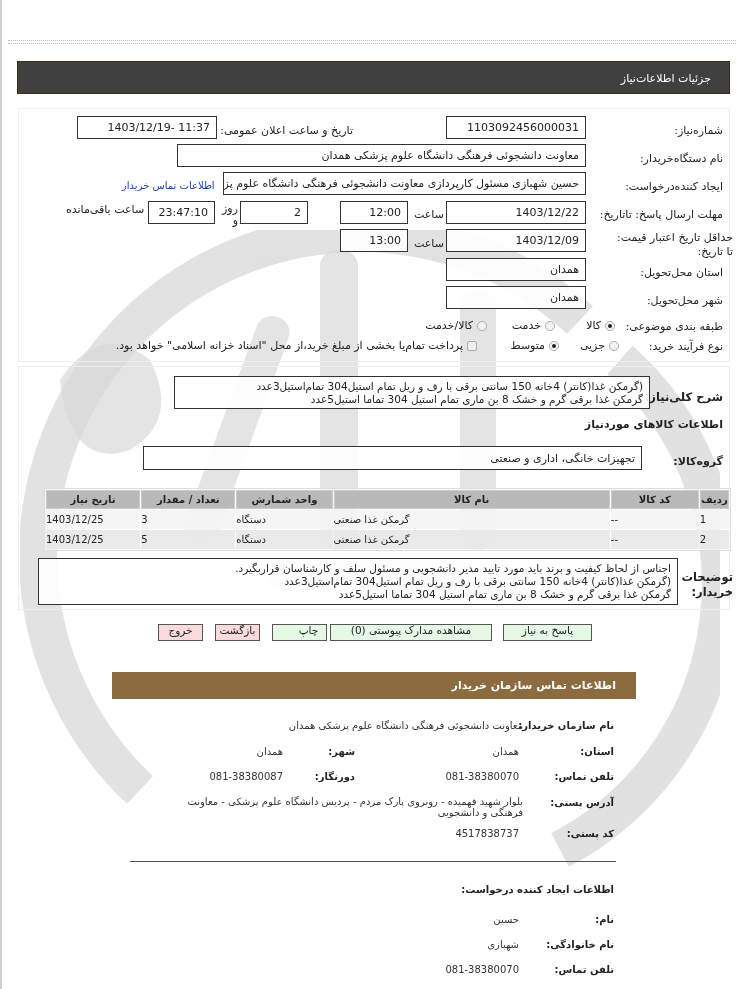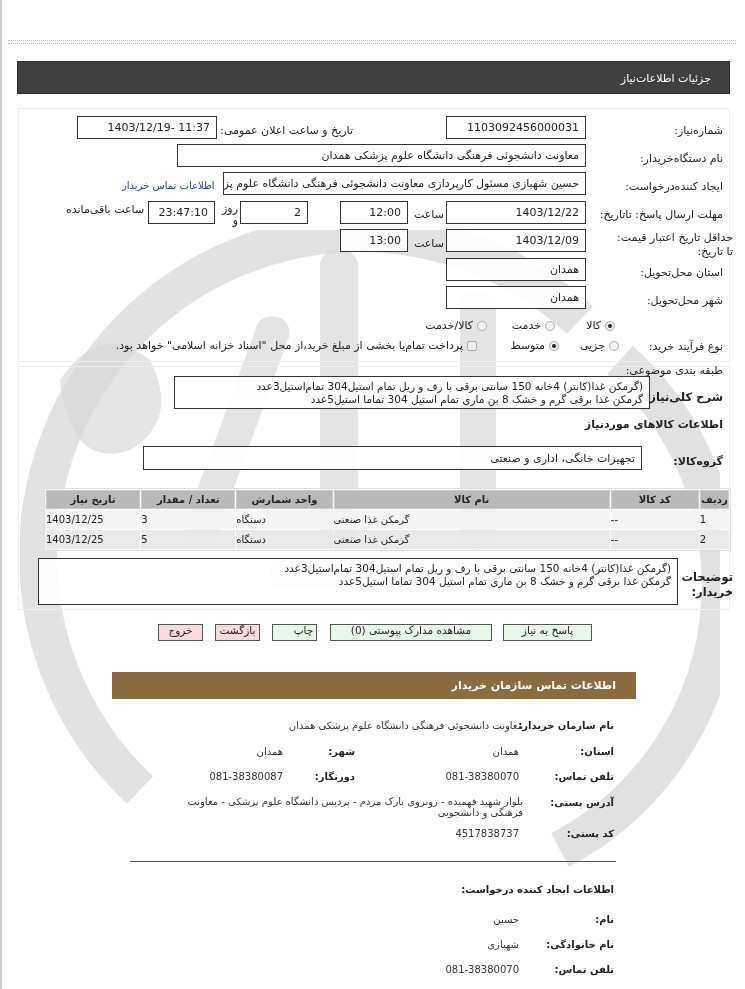--- a/index.html
+++ b/index.html
@@ -97,21 +97,21 @@
 <div class="lbl" style="right:12px; top:231px; width:125px; white-space:normal; line-height:14px;">حداقل تاریخ اعتبار قیمت: تا تاریخ:</div>
 <div class="box ltr" style="left:446px; top:229px; width:140px; height:23px;">1403/12/09</div>
 <div class="lbl" style="left:414px; top:237px;">ساعت</div>
 <div class="box ltr" style="left:340px; top:229px; width:68px; height:23px;">13:00</div>
 
 <div class="lbl" style="right:22px; top:266px;">استان محل‌تحویل:</div>
 <div class="box" style="left:446px; top:258px; width:140px; height:23px;">همدان</div>
 <div class="lbl" style="right:22px; top:294px;">شهر محل‌تحویل:</div>
 <div class="box" style="left:446px; top:286px; width:140px; height:23px;">همدان</div>
 
-<div class="lbl" style="right:22px; top:320px;margin-top:44px;">طبقه بندی موضوعی:</div>
+<div class="lbl" style="right:22px; top:320px;">طبقه بندی موضوعی:</div>
 <div class="opt" style="right:130px; top:319px;"><span class="radio on"></span><span>کالا</span></div>
 <div class="opt" style="right:190px; top:319px;"><span class="radio"></span><span>خدمت</span></div>
 <div class="opt" style="right:258px; top:319px;"><span class="radio"></span><span>کالا/خدمت</span></div>
 
 <div class="lbl" style="right:22px; top:340px;">نوع فرآیند خرید:</div>
 <div class="opt" style="right:126px; top:339px;"><span class="radio"></span><span>جزیی</span></div>
 <div class="opt" style="right:186px; top:339px;"><span class="radio on"></span><span>متوسط</span></div>
 <div class="opt" style="right:268px; top:339px;"><span class="chk"></span><span>پرداخت تمام‌یا بخشی از مبلغ خرید،از محل "اسناد خزانه اسلامی" خواهد بود.</span></div>
 
 <div class="panel p2"></div>
@@ -150,27 +150,28 @@
       <td>گرمکن غذا صنعتی</td>
       <td>دستگاه</td>
       <td>5</td>
       <td>1403/12/25</td>
     </tr>
   </tbody>
 </table>
 
 <div class="lbl bold" style="right:12px; top:570px; width:38px; white-space:normal; line-height:15px; font-size:11.5px;">توضیحات خریدار:</div>
 <div class="desc-box" style="left:31px; top:558px; width:640px; height:47px;">
+  <div>اجناس از لحاظ کیفیت و برند باید مورد تایید مدیر دانشجویی و مسئول سلف و کارشناسان قراربگیرد.</div>
   <div>(گرمکن غذا(کانتر) 4خانه 150 سانتی برقی با رف و ریل تمام استیل304 تمام‌استیل3عدد</div>
   <div>گرمکن غذا برقی گرم و خشک 8 بن ماری  تمام استیل 304 تماما استیل5عدد</div>
 </div>
 
 <div class="btn green" style="left:503px; top:624px; width:89px;">پاسخ به نیاز</div>
 <div class="btn green" style="left:330px; top:624px; width:162px;">مشاهده مدارک پیوستی (0)</div>
-<div class="btn green" style="left:272px; top:624px; width:45px;padding-left:18px;">چاپ</div>
+<div class="btn green" style="left:272px; top:624px; width:55px;padding-left:18px;">چاپ</div>
 <div class="btn red" style="left:215px; top:624px; width:45px;">بازگشت</div>
 <div class="btn red" style="left:158px; top:624px; width:45px;">خروج</div>
 
 <div class="contact-bar">
   <span>اطلاعات تماس سازمان خریدار</span>
 </div>
 
 <div class="cl" style="right:131px; top:720px;">نام سازمان خریدار:</div>
 <div class="cv" style="right:222px; top:720px;">معاونت دانشجوئی فرهنگی دانشگاه علوم پزشکی همدان</div>
 

